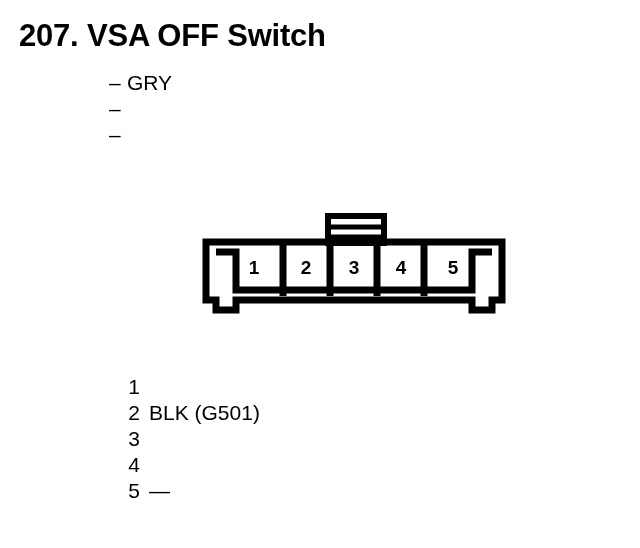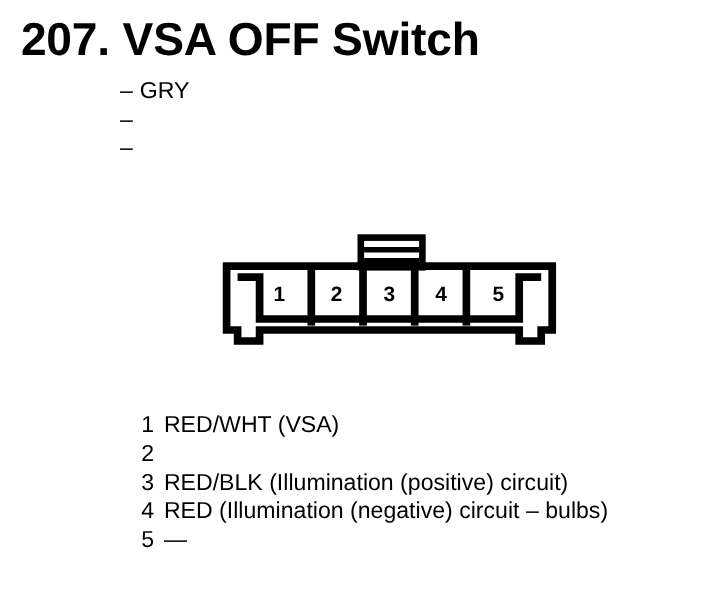--- a/index.html
+++ b/index.html
@@ -16,21 +16,21 @@
     font-family: "Liberation Sans", sans-serif;
     color: #000000;
     -webkit-font-smoothing: none;
   }
 
   
   .page-title {
     position: absolute;
     left: 19px;
     top: 18px;
-    font-size: 42px;
+    font-size: 31px;
     font-weight: bold;
     letter-spacing: -0.2px;
     white-space: nowrap;
     line-height: 36px;
   }
 
   
   .meta-list {
     position: absolute;
     left: 109px;
@@ -159,35 +159,33 @@
     <text class="cav-num" x="158" y="64" text-anchor="middle">3</text>
     <text class="cav-num" x="205" y="64" text-anchor="middle">4</text>
     <text class="cav-num" x="257" y="64" text-anchor="middle">5</text>
   </svg>
 </div>
 
 <div class="pin-list">
 
   <div class="pin-row">
     <span class="pin-num">1</span>
-    <span class="pin-desc">RED/WHT (VSA)</span>
   </div>
 
   <div class="pin-row">
     <span class="pin-num">2</span>
+    <span class="pin-desc">BLK (G501)</span>
   </div>
 
   <div class="pin-row">
     <span class="pin-num">3</span>
-    <span class="pin-desc">RED/BLK (Illumination (positive) circuit)</span>
   </div>
 
   <div class="pin-row">
     <span class="pin-num">4</span>
-    <span class="pin-desc">RED (Illumination (negative) circuit – bulbs)</span>
   </div>
 
   <div class="pin-row">
     <span class="pin-num">5</span>
     <span class="pin-desc">—</span>
   </div>
 
 </div>
 
 </body></html>

